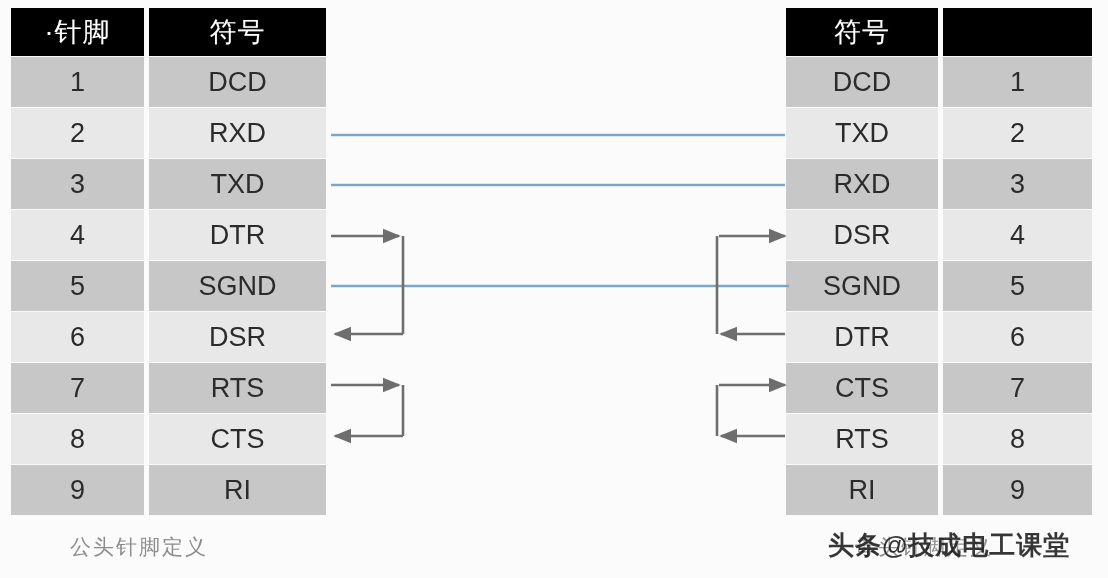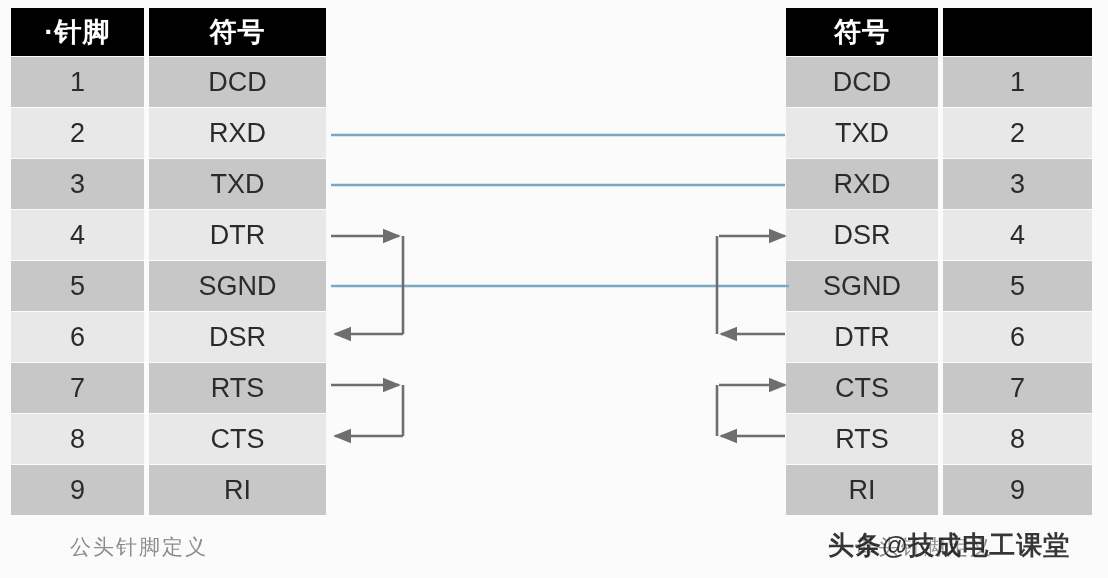--- a/index.html
+++ b/index.html
@@ -32,21 +32,21 @@
   #right-table { left: 786px; top: 8px;  width: 306px; }
 
   .thead {
     display: flex;
     background: #000000;
     height: 48px;
   }
   .th {
     color: #ffffff;
     font-size: 27px;
-    font-weight: bold;
+    font-weight: normal;
     display: flex;
     align-items: center;
     justify-content: center;
     letter-spacing: 1px;
     text-shadow: 0 0 1px rgba(255,255,255,0.35);
   }
   .th-sep {
     width: 5px;
     background: #fbfbfb;
     flex: 0 0 5px;

